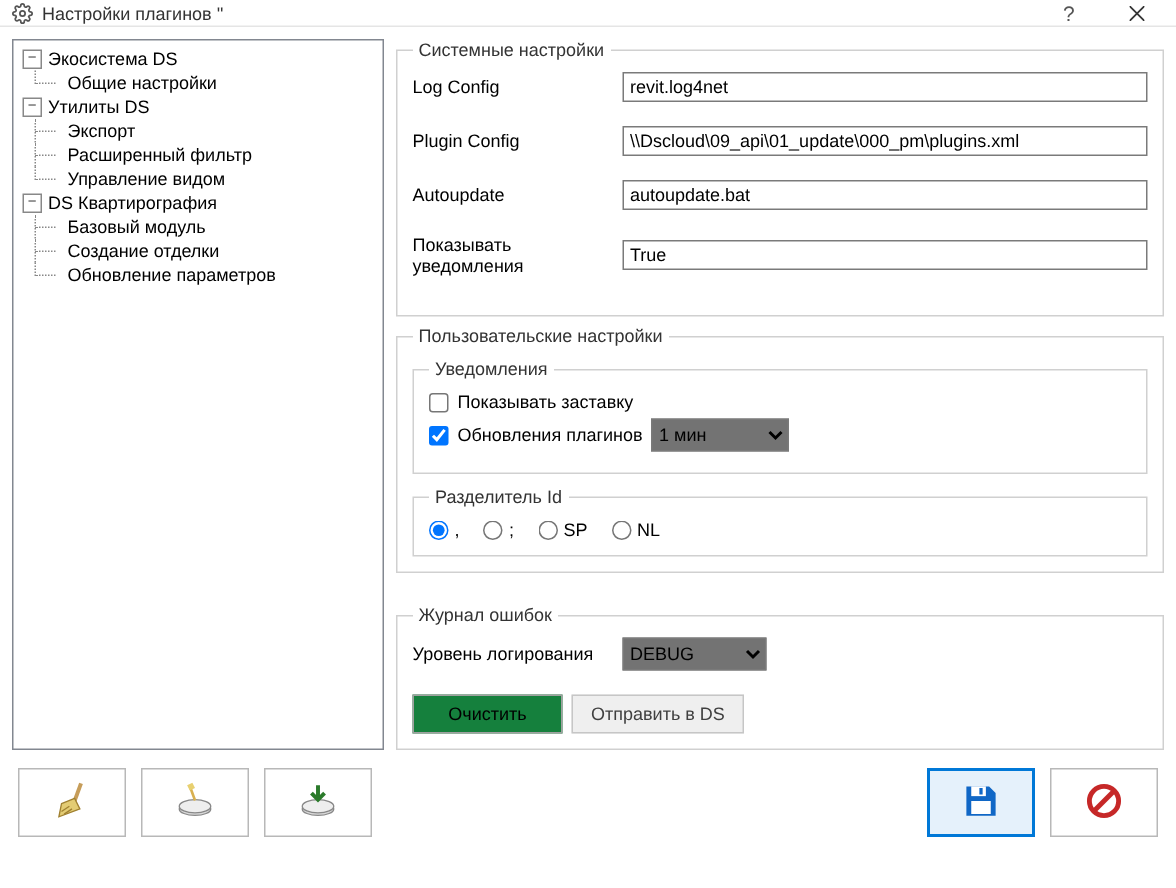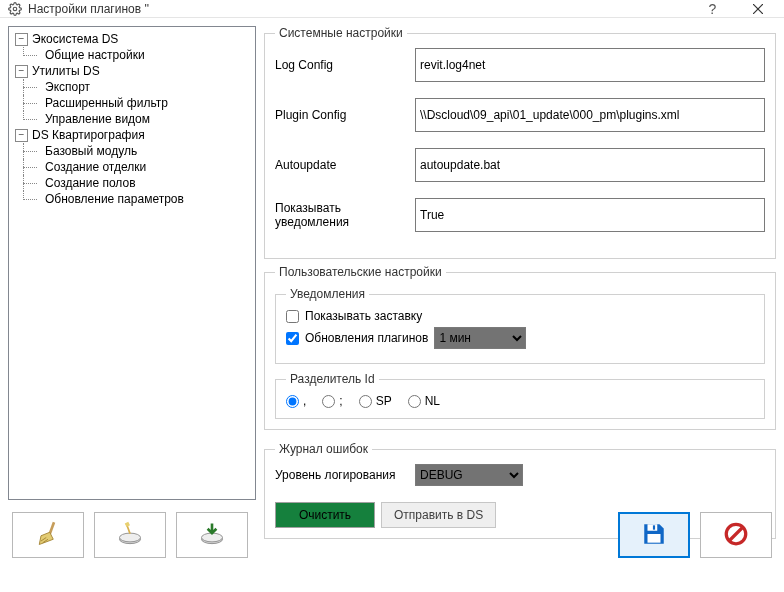--- a/index.html
+++ b/index.html
@@ -112,21 +112,21 @@
   .form-row {
     display: flex;
     align-items: center;
     margin-bottom: 16px;
   }
   .form-row .lbl {
     width: 140px;
   }
   .form-row input.txt {
     flex: 1;
-    height: 34px;
+    height: 20px;
     border: 1px solid #7a7a7a;
     background: #fff;
     padding: 4px 4px;
     font: inherit;
   }
   .cb-row {
     display: flex;
     align-items: center;
     margin-bottom: 4px;
     gap: 6px;
@@ -256,25 +256,20 @@
         </div>
         <ul>
           <li>
               <div class="node-row">
                 <span>Базовый модуль</span>
               </div>
             </li>
           <li>
               <div class="node-row">
                 <span>Создание отделки</span>
-              </div>
-            </li>
-          <li>
-              <div class="node-row">
-                <span>Создание полов</span>
               </div>
             </li>
           <li>
               <div class="node-row">
                 <span>Обновление параметров</span>
               </div>
             </li>
         </ul>
       </li>
     </ul>
@@ -342,21 +337,21 @@
         </div>
       </fieldset>
     </fieldset>
 
     <div style="flex:1"></div>
 
     <fieldset>
       <legend>Журнал ошибок</legend>
       <div class="form-row">
         <span class="lbl">Уровень логирования</span>
-        <select class="sel" style="width:108px">
+        <select class="sel" style="width:96px">
           <option>DEBUG</option>
         </select>
       </div>
       <div class="log-buttons">
         <button class="std">Очистить</button>
         <button class="std" disabled="">Отправить в DS</button>
       </div>
     </fieldset>
   </div>
 </div>

